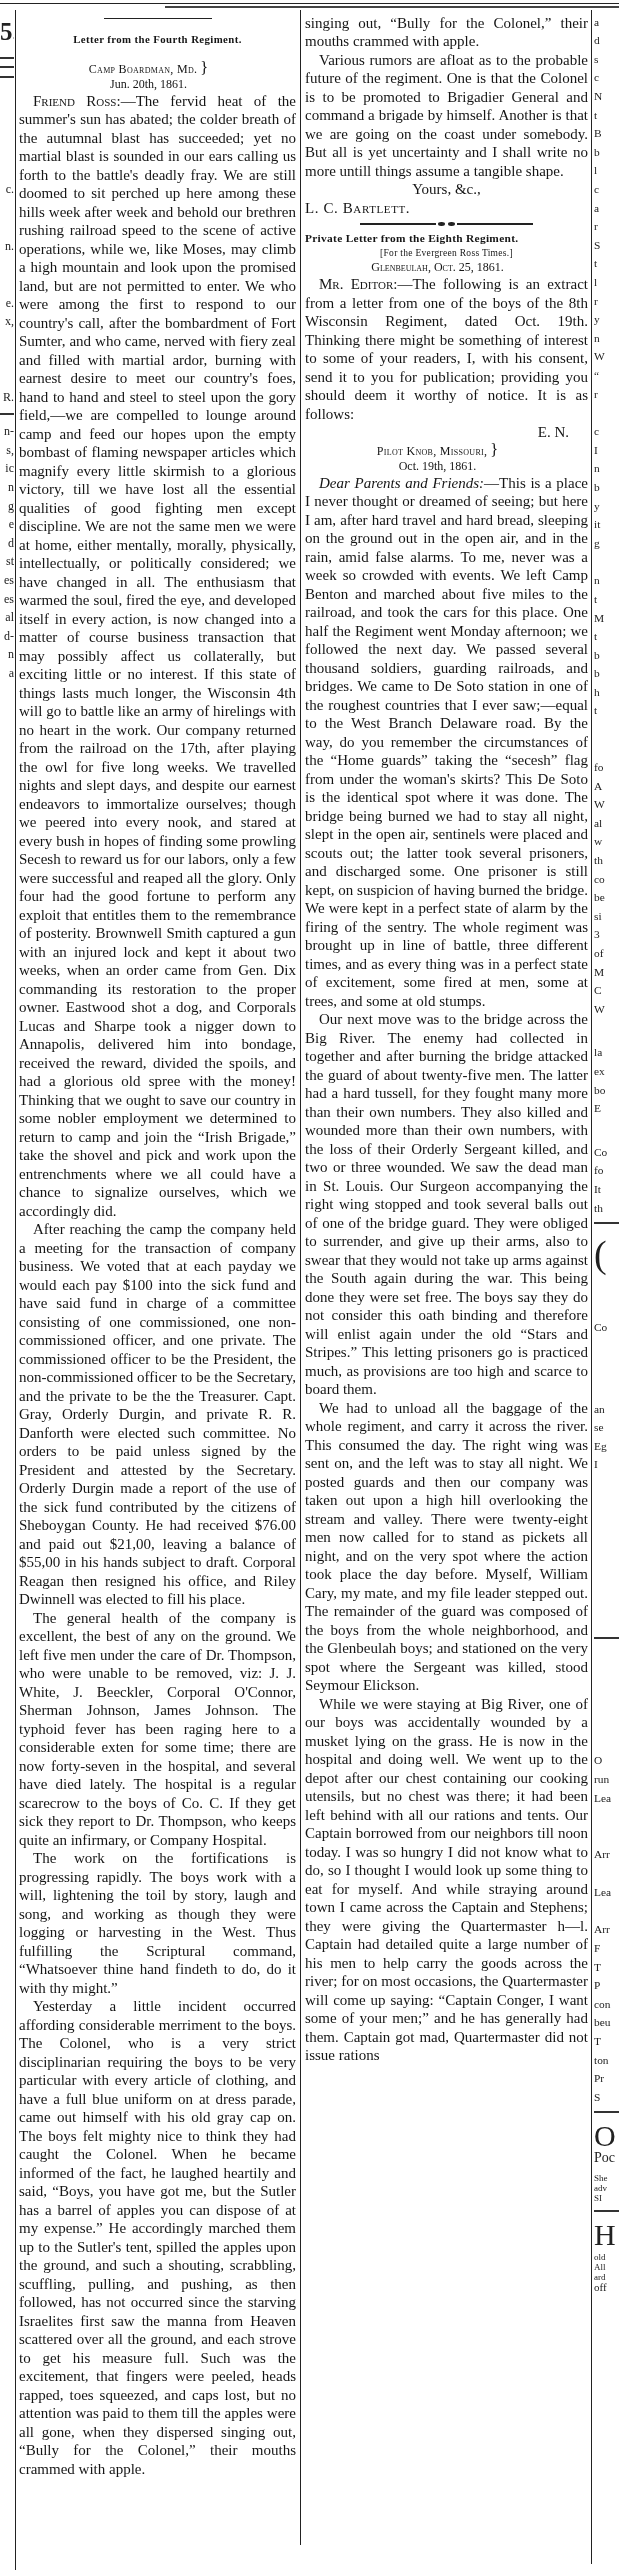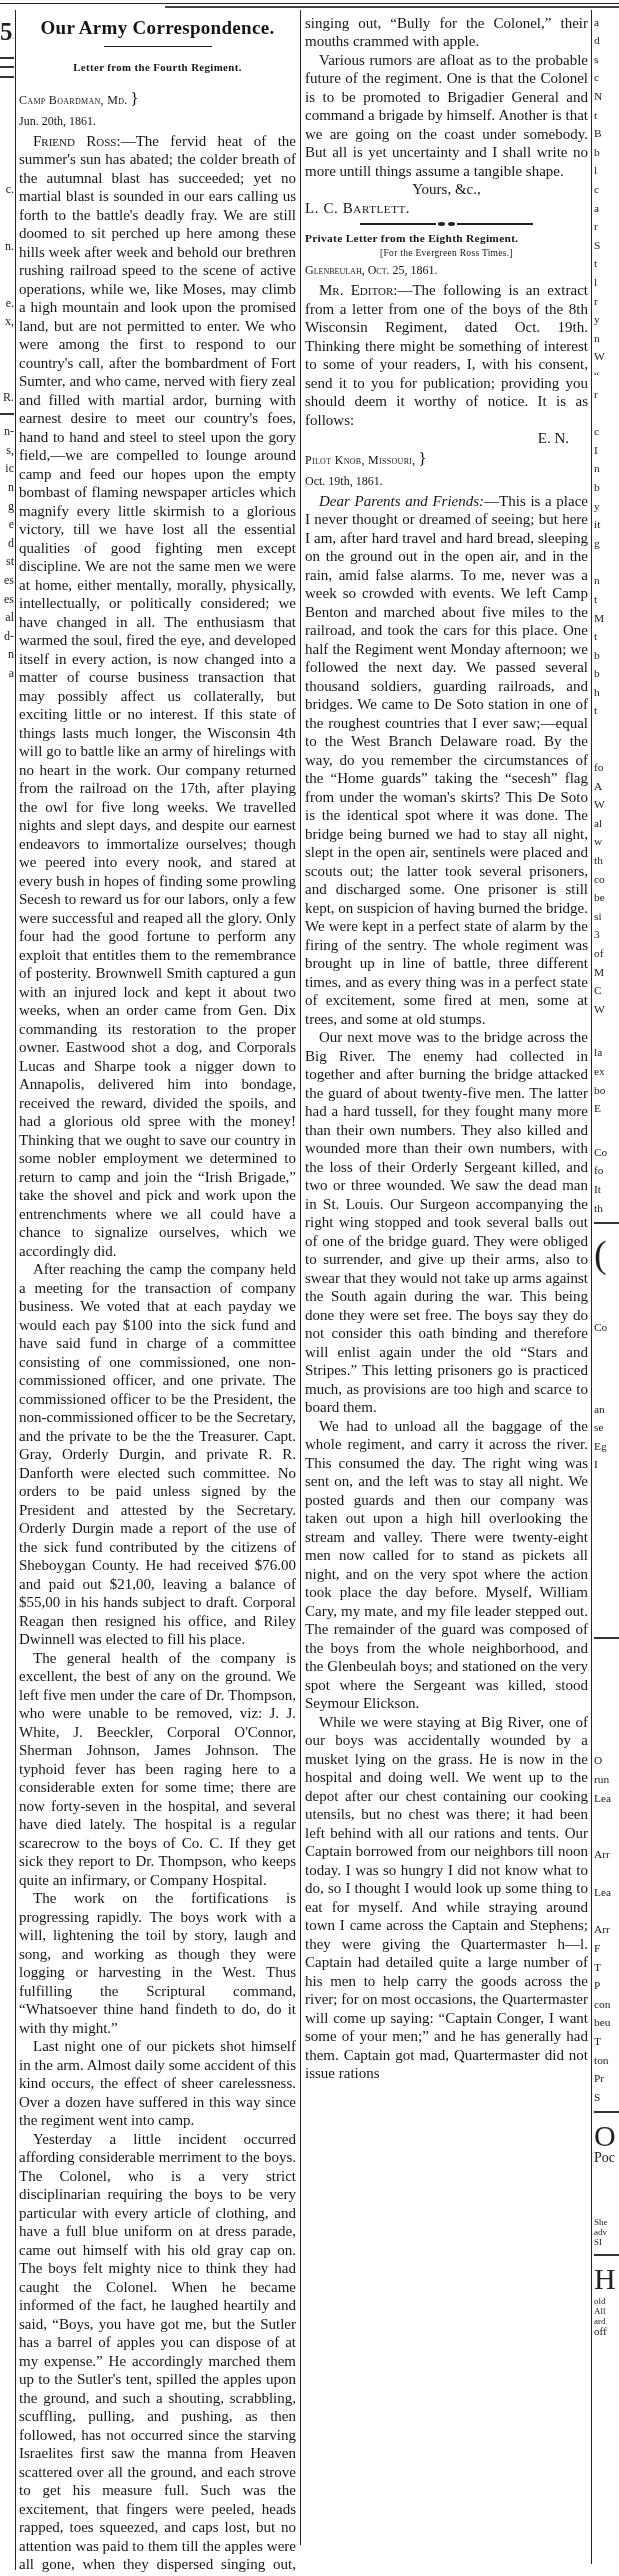--- a/index.html
+++ b/index.html
@@ -19,21 +19,21 @@
     .right-edge .rule { display: block; height: 1.9px; background: #333; margin: 5px 0; }
     .col { position: absolute; top: 14px; overflow: hidden;
       font-family: "Liberation Serif", serif; font-size: 15px; line-height: 18.5px; color: #151515; }
     .col1 { left: 19px; width: 277px; }
     .col2 { left: 305px; width: 283px; }
     .col p { margin: 0; text-align: justify; }
     .col p.indent { text-indent: 14px; }
     .headline { font-size: 19px; text-align: center; letter-spacing: 0.3px; line-height: 28px; margin: 0; }
     .hr-short { width: 108px; height: 1.3px; background: #222; margin: 3.8px auto 6.3px auto; }
     .subhead { font-weight: bold; font-size: 10.8px; text-align: center; letter-spacing: 0.4px; line-height: 16.5px; margin: 12px; }
-    .dateline { text-align: left; padding-right: 18px; font-size: 12px; line-height: 21px; }
+    .dateline { text-align: center; padding-right: 18px; font-size: 12px; line-height: 15px; }
     .dateline .sc { font-variant: small-caps; letter-spacing: 0.3px; }
     .brace { display: inline-block; font-size: 16.5px; }
     .signoff { text-align: center; }
     .signature { text-align: left; padding-right: 25px; font-variant: small-caps; letter-spacing: 0.6px; }
     .ornament { text-align: center; margin: 2.5px 0; font-size: 7.6px; line-height: 7.6px; }
     .ornament span { display: inline-block; width: 76px; height: 1.9px; background: #222; vertical-align: middle; }
     .ornament b { display: inline-block; width: 6.3px; height: 3.8px; background: #222; border-radius: 50%; vertical-align: middle; margin: 0 1.9px; }
     .subhead2 { font-weight: bold; font-size: 11.4px; text-align: left; letter-spacing: 0.3px; line-height: 16.5px; margin: 0; }
     .note { text-align: center; font-size: 9.5px; line-height: 14px; letter-spacing: 0.3px; }
     .sc { font-variant: small-caps; }
@@ -75,32 +75,30 @@
   <div>d-</div>
   <div>n</div>
   <div>a</div>
 </div>
 
 <div class="vline" style="left:15px; top:10px; height:2560px;"></div>
 <div class="vline" style="left:300px; top:10px; height:2535px;"></div>
 <div class="vline" style="left:591px; top:10px; height:2554px;"></div>
 
 <div class="col col1">
-  <h1 class="headline">Our Army Correspondence.</h1>
   <div class="hr-short"></div>
   <h2 class="subhead">Letter from the Fourth Regiment.</h2>
   <div class="dateline">
     <div><span class="sc">Camp Boardman, Md.</span> <span class="brace">}</span></div>
     <div>Jun. 20th, 1861.</div>
   </div>
   <p class="indent"><span class="sc">Friend Ross:</span><span>—The fervid heat of the summer's sun has abated; the colder breath of the autumnal blast has succeeded; yet no martial blast is sounded in our ears calling us forth to the battle's deadly fray. We are still doomed to sit perched up here among these hills week after week and behold our brethren rushing railroad speed to the scene of active operations, while we, like Moses, may climb a high mountain and look upon the promised land, but are not permitted to enter. We who were among the first to respond to our country's call, after the bombardment of Fort Sumter, and who came, nerved with fiery zeal and filled with martial ardor, burning with earnest desire to meet our country's foes, hand to hand and steel to steel upon the gory field,—we are compelled to lounge around camp and feed our hopes upon the empty bombast of flaming newspaper articles which magnify every little skirmish to a glorious victory, till we have lost all the essential qualities of good fighting men except discipline. We are not the same men we were at home, either mentally, morally, physically, intellectually, or politically considered; we have changed in all. The enthusiasm that warmed the soul, fired the eye, and developed itself in every action, is now changed into a matter of course business transaction that may possibly affect us collaterally, but exciting little or no interest. If this state of things lasts much longer, the Wisconsin 4th will go to battle like an army of hirelings with no heart in the work. Our company returned from the railroad on the 17th, after playing the owl for five long weeks. We travelled nights and slept days, and despite our earnest endeavors to immortalize ourselves; though we peered into every nook, and stared at every bush in hopes of finding some prowling Secesh to reward us for our labors, only a few were successful and reaped all the glory. Only four had the good fortune to perform any exploit that entitles them to the remembrance of posterity. Brownwell Smith captured a gun with an injured lock and kept it about two weeks, when an order came from Gen. Dix commanding its restoration to the proper owner. Eastwood shot a dog, and Corporals Lucas and Sharpe took a nigger down to Annapolis, delivered him into bondage, received the reward, divided the spoils, and had a glorious old spree with the money! Thinking that we ought to save our country in some nobler employment we determined to return to camp and join the “Irish Brigade,” take the shovel and pick and work upon the entrenchments where we all could have a chance to signalize ourselves, which we accordingly did.</span></p>
   <p class="indent">After reaching the camp the company held a meeting for the transaction of company business. We voted that at each payday we would each pay $100 into the sick fund and have said fund in charge of a committee consisting of one commissioned, one non-commissioned officer, and one private. The commissioned officer to be the President, the non-commissioned officer to be the Secretary, and the private to be the the Treasurer. Capt. Gray, Orderly Durgin, and private R. R. Danforth were elected such committee. No orders to be paid unless signed by the President and attested by the Secretary. Orderly Durgin made a report of the use of the sick fund contributed by the citizens of Sheboygan County. He had received $76.00 and paid out $21,00, leaving a balance of $55,00 in his hands subject to draft. Corporal Reagan then resigned his office, and Riley Dwinnell was elected to fill his place.</p>
   <p class="indent">The general health of the company is excellent, the best of any on the ground. We left five men under the care of Dr. Thompson, who were unable to be removed, viz: J. J. White, J. Beeckler, Corporal O'Connor, Sherman Johnson, James Johnson. The typhoid fever has been raging here to a considerable exten for some time; there are now forty-seven in the hospital, and several have died lately. The hospital is a regular scarecrow to the boys of Co. C. If they get sick they report to Dr. Thompson, who keeps quite an infirmary, or Company Hospital.</p>
   <p class="indent">The work on the fortifications is progressing rapidly. The boys work with a will, lightening the toil by story, laugh and song, and working as though they were logging or harvesting in the West. Thus fulfilling the Scriptural command, “Whatsoever thine hand findeth to do, do it with thy might.”</p>
-  <p class="indent">Last night one of our pickets shot himself in the arm. Almost daily some accident of this kind occurs, the effect of sheer carelessness. Over a dozen have suffered in this way since the regiment went into camp.</p>
   <p class="indent">Yesterday a little incident occurred affording considerable merriment to the boys. The Colonel, who is a very strict disciplinarian requiring the boys to be very particular with every article of clothing, and have a full blue uniform on at dress parade, came out himself with his old gray cap on. The boys felt mighty nice to think they had caught the Colonel. When he became informed of the fact, he laughed heartily and said, “Boys, you have got me, but the Sutler has a barrel of apples you can dispose of at my expense.” He accordingly marched them up to the Sutler's tent, spilled the apples upon the ground, and such a shouting, scrabbling, scuffling, pulling, and pushing, as then followed, has not occurred since the starving Israelites first saw the manna from Heaven scattered over all the ground, and each strove to get his measure full. Such was the excitement, that fingers were peeled, heads rapped, toes squeezed, and caps lost, but no attention was paid to them till the apples were all gone, when they dispersed singing out, “Bully for the Colonel,” their mouths crammed with apple.</p>
 </div>
 
 <div class="col col2">
   <p class="indent" style="margin-top:-426px;">Yesterday a little incident occurred affording considerable merriment to the boys. The Colonel, who is a very strict disciplinarian requiring the boys to be very particular with every article of clothing, and have a full blue uniform on at dress parade, came out himself with his old gray cap on. The boys felt mighty nice to think they had caught the Colonel. When he became informed of the fact, he laughed heartily and said, “Boys, you have got me, but the Sutler has a barrel of apples you can dispose of at my expense.” He accordingly marched them up to the Sutler's tent, spilled the apples upon the ground, and such a shouting, scrabbling, scuffling, pulling, and pushing, as then followed, has not occurred since the starving Israelites first saw the manna from Heaven scattered over all the ground, and each strove to get his measure full. Such was the excitement, that fingers were peeled, heads rapped, toes squeezed, and caps lost, but no attention was paid to them till the apples were all gone, when they dispersed singing out, “Bully for the Colonel,” their mouths crammed with apple.</p>
   <p class="indent">Various rumors are afloat as to the probable future of the regiment. One is that the Colonel is to be promoted to Brigadier General and command a brigade by himself. Another is that we are going on the coast under somebody. But all is yet uncertainty and I shall write no more untill things assume a tangible shape.</p>
   <div class="signoff">Yours, &amp;c.,</div>
   <div class="signature">L. C. Bartlett.</div>
   <div class="ornament"><span></span><b></b><b></b><span></span></div>
   <h2 class="subhead2">Private Letter from the Eighth Regiment.</h2>
@@ -210,21 +208,21 @@
   <div>con</div>
   <div>beu</div>
   <div>T</div>
   <div>ton</div>
   <div>Pr</div>
   <div>S</div>
   <span class="rule"></span>
   <div style="font-size:30px; line-height:35px;">O</div>
   <div style="font-size:14px; line-height:10px;">Poc</div>
   <div style="font-size:9px; line-height:10px;padding-left:28px;">hav</div>
-  <div style="font-size:9px; line-height:10px;margin-top:44px;">She</div>
+  <div style="font-size:9px; line-height:10px;">She</div>
   <div style="font-size:9px; line-height:10px;">adv</div>
   <div style="font-size:9px; line-height:11.4px;">SI</div>
   <span class="rule"></span>
   <div style="font-size:30px; line-height:35px;">H</div>
   <div style="font-size:9px; line-height:10px;">old</div>
   <div style="font-size:9px; line-height:10px;">All</div>
   <div style="font-size:9px; line-height:10px;">ard</div>
   <div style="font-size:11px; line-height:10px;">off</div>
 </div>
 

